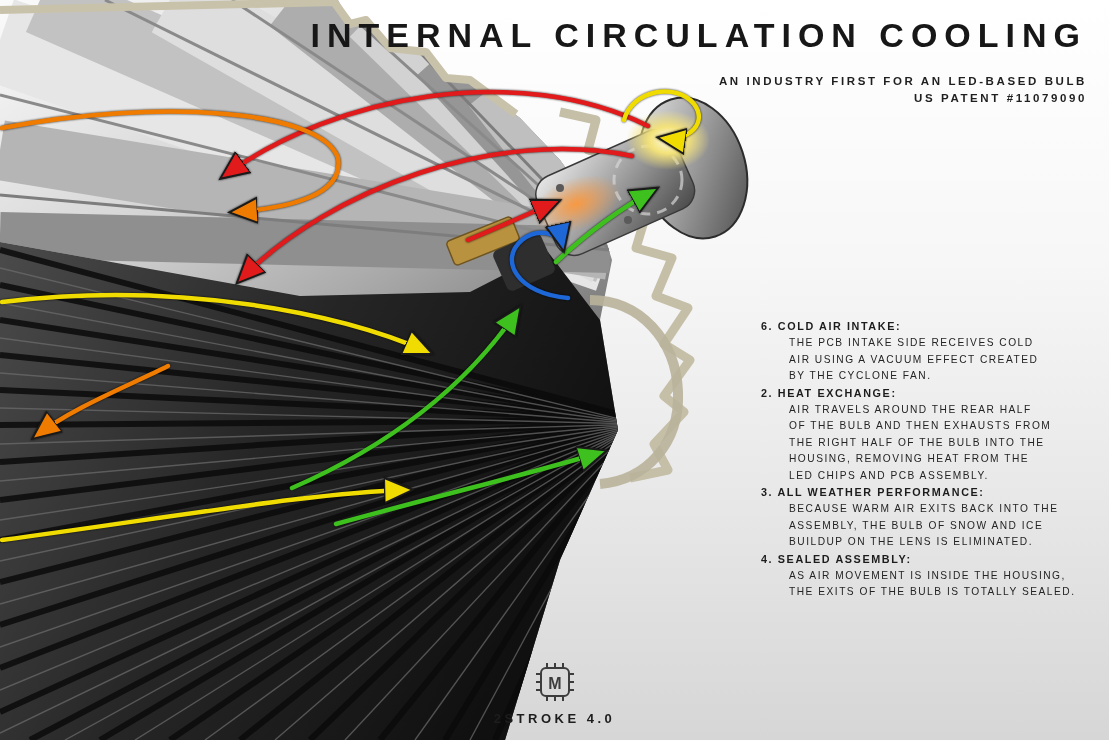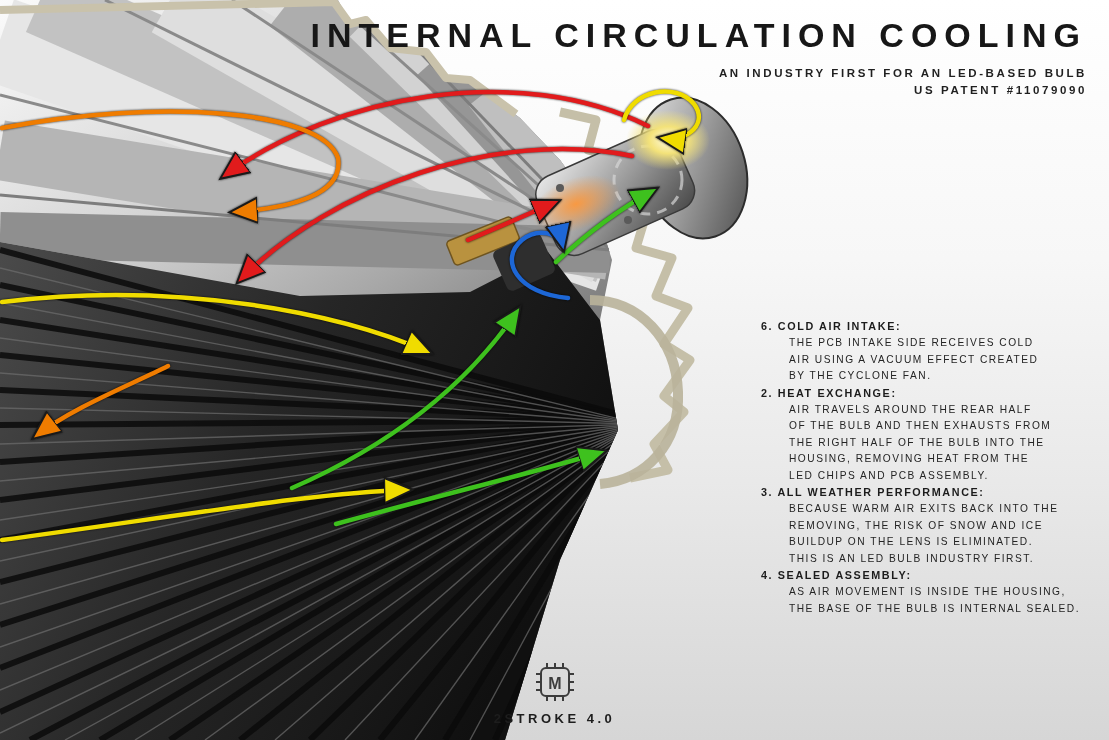--- a/index.html
+++ b/index.html
@@ -8,21 +8,21 @@
     font-family:"Liberation Sans",sans-serif;color:#1c1c1c;
     background:#fff;
   }
   .stage{
     position:relative;width:1109px;height:740px;overflow:hidden;
     background:linear-gradient(180deg,#ffffff 0%,#f7f7f7 35%,#e9e9e9 65%,#d6d6d6 100%);
   }
   .diagram{position:absolute;left:0;top:0;}
   .header{position:absolute;top:16px;right:22px;text-align:right;}
   .title{font-size:34px;font-weight:bold;letter-spacing:7px;color:#171717;white-space:nowrap;}
-  .subtitle{margin-top:10px;font-size:11.5px;font-weight:bold;letter-spacing:2.6px;line-height:17px;color:#1f1f1f;}
+  .subtitle{margin-top:18px;font-size:11.5px;font-weight:bold;letter-spacing:2.6px;line-height:17px;color:#1f1f1f;}
   .benefits{position:absolute;left:734px;top:318px;width:362px;}
   .benefits-heading{font-size:12.5px;font-weight:bold;letter-spacing:1.9px;margin-bottom:9px;white-space:nowrap;}
   .benefit-label{font-size:10.8px;font-weight:bold;letter-spacing:1.6px;padding-left:27px;line-height:17px;white-space:nowrap;}
   .benefit-line{font-size:10.2px;font-weight:normal;letter-spacing:1.5px;padding-left:55px;line-height:16.5px;color:#242424;white-space:nowrap;}
   .footer{position:absolute;left:0;top:660px;width:1109px;text-align:center;}
   .brand{font-size:13px;font-weight:bold;letter-spacing:3.5px;margin-top:3px;color:#1d1d1d;}
   .flow{fill:none;stroke-width:4.5;stroke-linecap:round;filter:drop-shadow(0 0 1.2px rgba(0,0,0,.8));}
 </style>
 </head>
 <body>
@@ -203,29 +203,28 @@
       <div class="benefit-line">AIR TRAVELS AROUND THE REAR HALF</div>
       <div class="benefit-line">OF THE BULB AND THEN EXHAUSTS FROM</div>
       <div class="benefit-line">THE RIGHT HALF OF THE BULB INTO THE</div>
       <div class="benefit-line">HOUSING, REMOVING HEAT FROM THE</div>
       <div class="benefit-line">LED CHIPS AND PCB ASSEMBLY.</div>
     </div>
 
     <div>
       <div class="benefit-label">3. ALL WEATHER PERFORMANCE:</div>
       <div class="benefit-line">BECAUSE WARM AIR EXITS BACK INTO THE</div>
-      <div class="benefit-line">REMOVING, THE RISK OF SNOW AND ICE</div>
+      <div class="benefit-line">ASSEMBLY, THE BULB OF SNOW AND ICE</div>
       <div class="benefit-line">BUILDUP ON THE LENS IS ELIMINATED.</div>
-      <div class="benefit-line">THIS IS AN LED BULB INDUSTRY FIRST.</div>
     </div>
 
     <div>
       <div class="benefit-label">4. SEALED ASSEMBLY:</div>
       <div class="benefit-line">AS AIR MOVEMENT IS INSIDE THE HOUSING,</div>
-      <div class="benefit-line">THE BASE OF THE BULB IS INTERNAL SEALED.</div>
+      <div class="benefit-line">THE EXITS OF THE BULB IS TOTALLY SEALED.</div>
     </div>
   </div>
 
   <div class="footer">
     <svg width="44" height="44" viewBox="0 0 44 44">
       <rect x="8" y="8" width="28" height="28" rx="5" fill="none" stroke="#3c3c3c" stroke-width="2"></rect>
       <path d="M14,8 V3 M22,8 V3 M30,8 V3 M14,36 V41 M22,36 V41 M30,36 V41 M8,14 H3 M8,22 H3 M8,30 H3 M36,14 H41 M36,22 H41 M36,30 H41" stroke="#3c3c3c" stroke-width="2"></path>
       <text x="22" y="28.5" text-anchor="middle" font-size="16" font-weight="bold" font-family="Liberation Sans, sans-serif" fill="#3c3c3c">M</text>
     </svg>
     <div class="brand">2STROKE 4.0</div>

